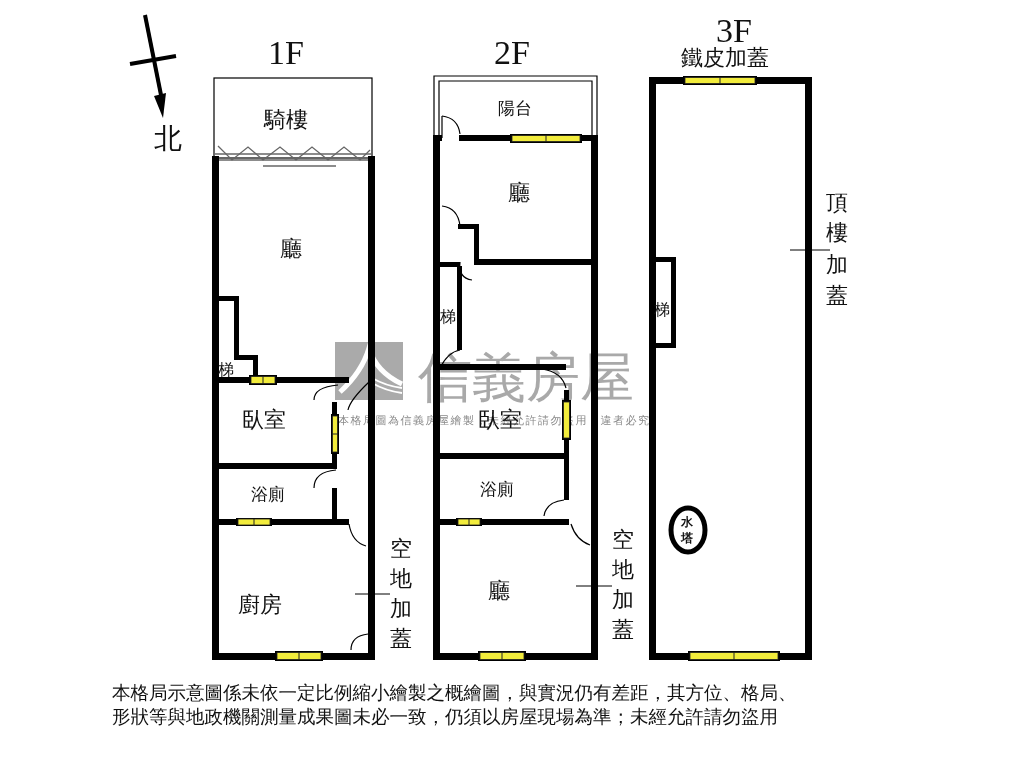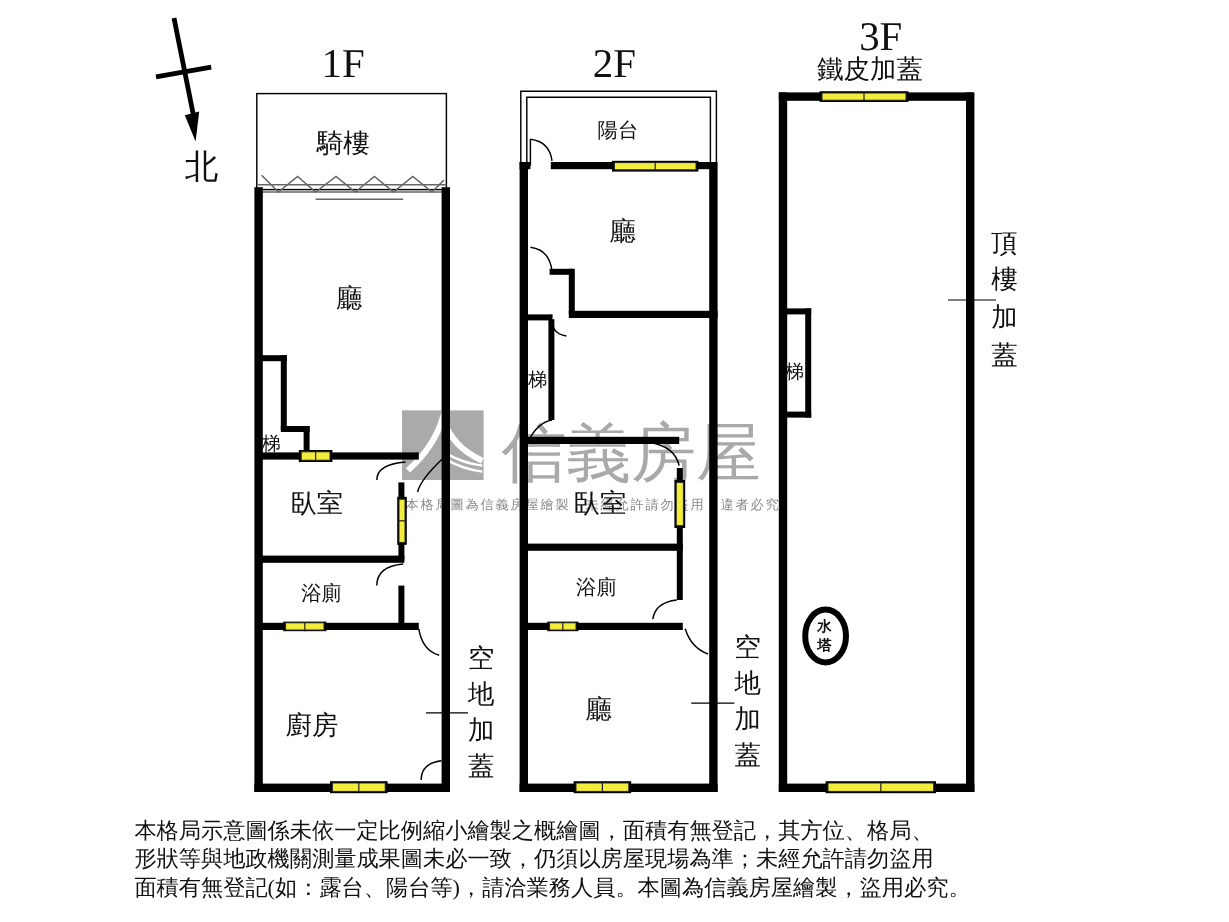--- a/index.html
+++ b/index.html
@@ -205,16 +205,15 @@
     <g>
       <text class="lbl room-big" x="826" y="210">頂</text>
       <text class="lbl room-big" x="826" y="240">樓</text>
       <text class="lbl room-big" x="826" y="272">加</text>
       <text class="lbl room-big" x="826" y="303">蓋</text>
     </g>
   </g>
 </svg>
 
 <div class="disclaimer">
-  <div>本格局示意圖係未依一定比例縮小繪製之概繪圖，面積有無登記，其方位、格局、</div>
+  <div>本格局示意圖係未依一定比例縮小繪製之概繪圖，與實況仍有差距，其方位、格局、</div>
   <div>形狀等與地政機關測量成果圖未必一致，仍須以房屋現場為準；未經允許請勿盜用</div>
-  <div>面積有無登記(如：露台、陽台等)，請洽業務人員。本圖為信義房屋繪製，盜用必究。</div>
 </div>
 
 </body></html>

